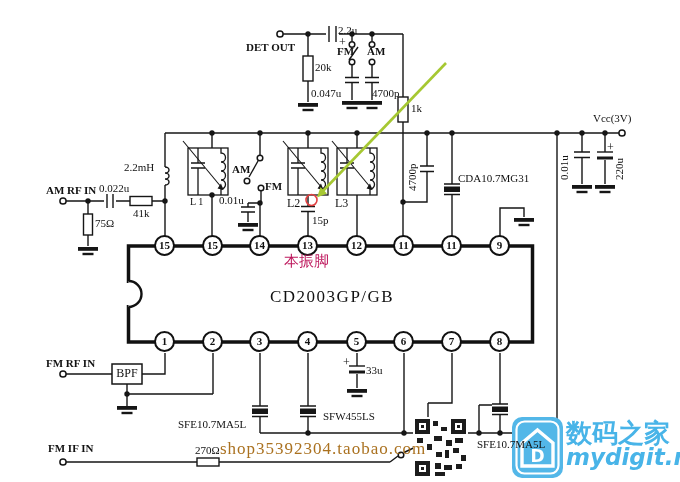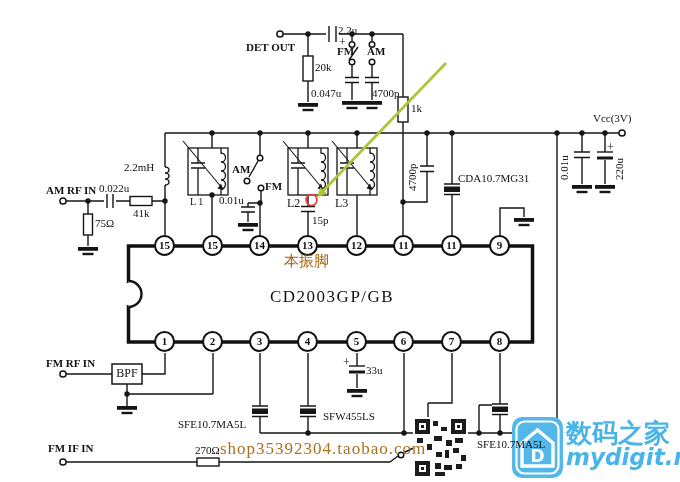--- a/index.html
+++ b/index.html
@@ -6,21 +6,21 @@
   .stage{position:relative;width:680px;height:482px;background:#ffffff;overflow:hidden;
          font-family:"Liberation Serif","DejaVu Serif",serif;color:#111;}
   .stage svg{position:absolute;left:0;top:0;z-index:1;}
   .lb{position:absolute;z-index:4;font-size:11px;line-height:1.05;white-space:nowrap;color:#111;}
   .bold{font-weight:bold;}
   .vtext{transform:rotate(-90deg);transform-origin:left top;}
   .pin{position:absolute;z-index:3;width:21px;height:21px;border:2px solid #111;border-radius:50%;
        background:#fff;box-sizing:border-box;text-align:center;font-size:11px;font-weight:bold;
        line-height:16px;font-family:"Liberation Serif","DejaVu Serif",serif;}
   .ic-label{position:absolute;z-index:2;font-size:17px;letter-spacing:1.5px;text-align:right;}
-  .red{color:#a16207;}
+  .red{color:#be185d;}
   .callout{position:absolute;z-index:4;font-size:19px;font-family:"DejaVu Sans","Liberation Sans",sans-serif;}
   .wm{position:absolute;z-index:6;font-family:"Liberation Serif","DejaVu Serif",serif;}
   .wm1{font-size:22px;color:#6f6f6f;letter-spacing:3px;opacity:.85;}
   .wm2{font-size:17px;color:#a16207;letter-spacing:1px;opacity:.9;margin-left:12px;}
   .wm3{font-size:18px;color:#2e2e2e;font-family:"DejaVu Sans","Liberation Sans",sans-serif;opacity:.9;}
   .logo-cn{position:absolute;z-index:6;font-size:26px;font-weight:bold;color:#48b4e8;
            font-family:"DejaVu Sans","Liberation Sans",sans-serif;}
   .logo-en{position:absolute;z-index:6;font-size:23px;font-style:italic;font-weight:bold;color:#48b4e8;
            font-family:"DejaVu Sans","Liberation Sans",sans-serif;}
 </style>

